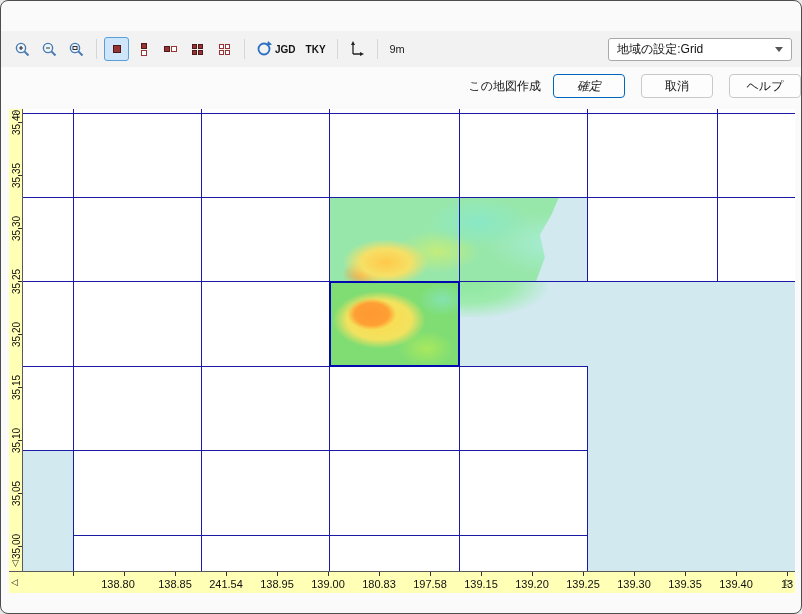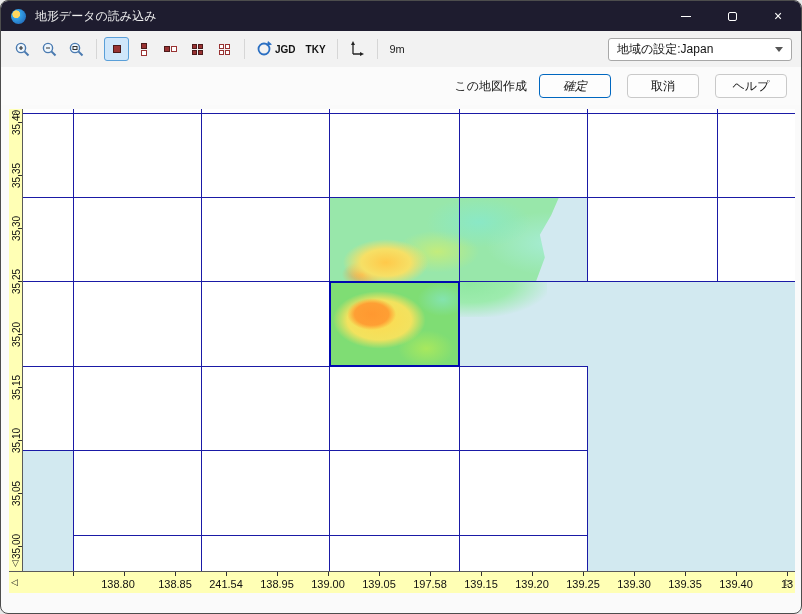--- a/index.html
+++ b/index.html
@@ -37,21 +37,21 @@
   .g2 { display:grid; grid-template-columns:auto auto; gap:1px; }
   .col2 { display:flex; flex-direction:column; gap:1px; }
   .row2 { display:flex; flex-direction:row; gap:1px; }
   .combo { margin-left:auto; width:184px; height:23px; background:#fff; border:1px solid #a8a8a8;
            border-radius:3px; display:flex; align-items:center; padding:0 8px; font-size:12px; color:#111; }
   .combo .chev { margin-left:auto; width:0; height:0; border-left:4px solid transparent;
                  border-right:4px solid transparent; border-top:5px solid #555; }
 
   
   .action-row { position:absolute; top:66px; left:0; right:0; height:38px; background:#fbfbfb;
-                display:flex; align-items:center; justify-content:flex-end; padding-right:14px; gap:16px; }
+                display:flex; align-items:center; justify-content:flex-end; padding-right:0; gap:16px; }
   .caption { font-size:12px; color:#111; margin-right:-4px; }
   .act-btn { width:72px; height:24px; background:#fdfdfd; border:1px solid #c9c9c9; border-radius:4px;
              font-size:12px; color:#111; font-family:inherit; }
   .act-btn.primary { border-color:#0067c0;font-style:italic; }
 
   
   .lat-ruler { position:absolute; left:8px; top:108px; width:14px; height:462px; background:#ffffb5;
                border-right:1px solid #5a5a5a; overflow:hidden; }
   .lon-ruler { position:absolute; left:8px; top:570px; width:786px; height:22px; background:#ffffb5;
                border-top:1px solid #5a5a5a; overflow:hidden; }
@@ -92,35 +92,20 @@
                border-top:1px solid #dcdcdc; display:flex; align-items:center; font-size:11.5px;
                color:#111; padding-left:10px; }
   .sb-val { margin-left:10px; }
   .sb-sep { width:1px; height:14px; background:#cfcfcf; margin:0 12px; }
 </style>
 </head>
 <body>
 
 <div class="window">
 
-  <div class="titlebar">
-    <span class="app-icon"></span>
-    <span class="title-text">地形データの読み込み</span>
-    <div class="win-controls">
-      <button class="win-btn">
-          <span class="min-glyph"></span>
-        </button>
-      <button class="win-btn">
-          <span class="max-glyph"></span>
-        </button>
-      <button class="win-btn">
-          <span class="close-glyph">×</span>
-        </button>
-    </div>
-  </div>
 
   <div class="toolbar">
     <button class="tb-btn">
       <svg width="17" height="17" viewBox="0 0 17 17">
         <circle cx="7" cy="7" r="4.6" fill="#eef6fd" stroke="#4a7ab0" stroke-width="1.4"></circle>
         <line x1="10.4" y1="10.4" x2="14.5" y2="14.5" stroke="#4a7ab0" stroke-width="2"></line>
         <line x1="5" y1="7" x2="9" y2="7" stroke="#333" stroke-width="1.2"></line>
         <line x1="7" y1="5" x2="7" y2="9" stroke="#333" stroke-width="1.2"></line>
       </svg>
     </button>
@@ -197,21 +182,21 @@
       </svg>
     </button>
 
     <span class="tb-sep"></span>
 
     <button class="tb-btn">
       <span class="tb-text">9m</span>
     </button>
 
     <div class="combo">
-      <span>地域の設定:Japan</span>
+      <span>地域の設定:Grid</span>
       <span class="chev"></span>
     </div>
   </div>
 
   <div class="action-row">
     <span class="caption">この地図作成</span>
     <button class="act-btn primary">確定</button>
     <button class="act-btn">取消</button>
     <button class="act-btn">ヘルプ</button>
   </div>
@@ -276,21 +261,21 @@
       <div class="lon-label" style="left: 89px;">138.80</div>
       <div class="tick-v" style="left: 166px;"></div>
       <div class="lon-label" style="left: 146px;">138.85</div>
       <div class="tick-v" style="left: 217px;"></div>
       <div class="lon-label" style="left: 197px;">241.54</div>
       <div class="tick-v" style="left: 268px;"></div>
       <div class="lon-label" style="left: 248px;">138.95</div>
       <div class="tick-v" style="left: 319px;"></div>
       <div class="lon-label" style="left: 299px;">139.00</div>
       <div class="tick-v" style="left: 370px;"></div>
-      <div class="lon-label" style="left: 350px;">139.05</div>
+      <div class="lon-label" style="left: 350px;">180.83</div>
       <div class="tick-v" style="left: 421px;"></div>
       <div class="lon-label" style="left: 401px;">197.58</div>
       <div class="tick-v" style="left: 472px;"></div>
       <div class="lon-label" style="left: 452px;">139.15</div>
       <div class="tick-v" style="left: 523px;"></div>
       <div class="lon-label" style="left: 503px;">139.20</div>
       <div class="tick-v" style="left: 574px;"></div>
       <div class="lon-label" style="left: 554px;">139.25</div>
       <div class="tick-v" style="left: 625px;"></div>
       <div class="lon-label" style="left: 605px;">139.30</div>

